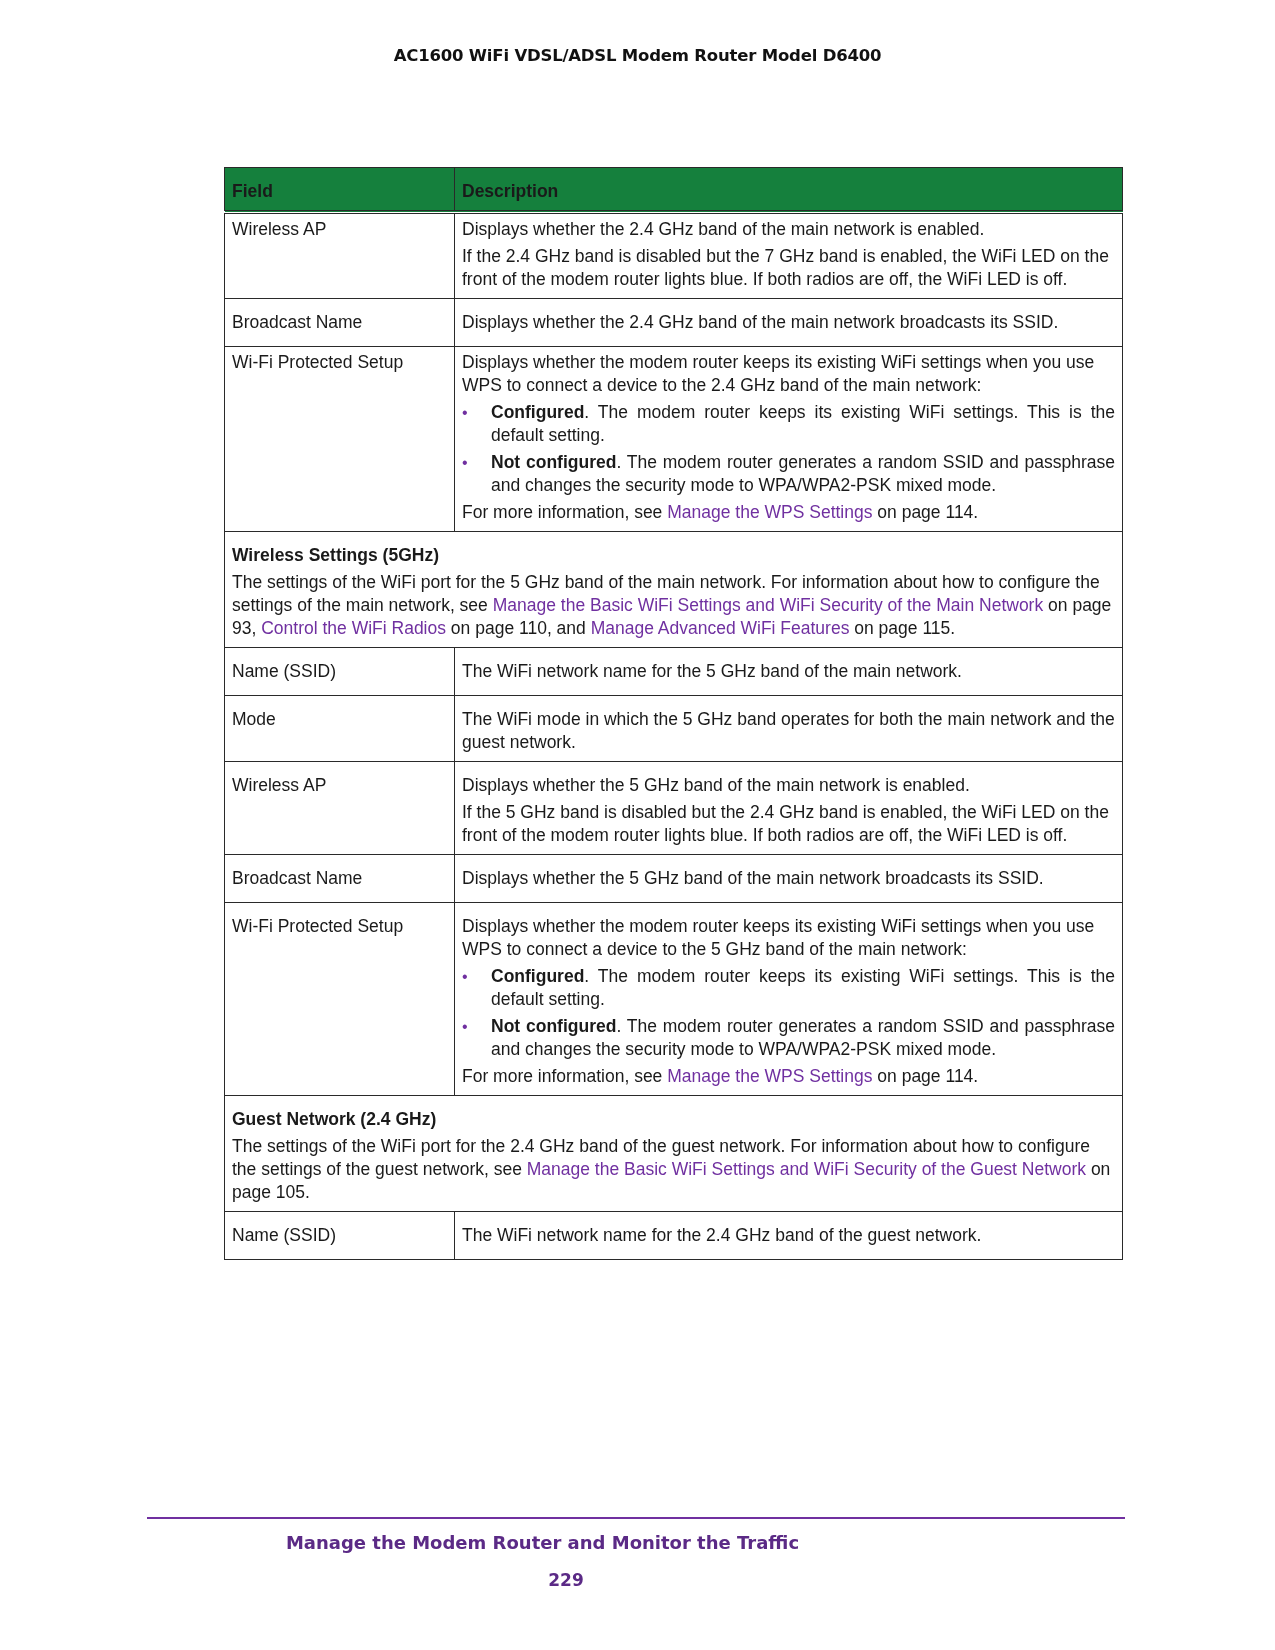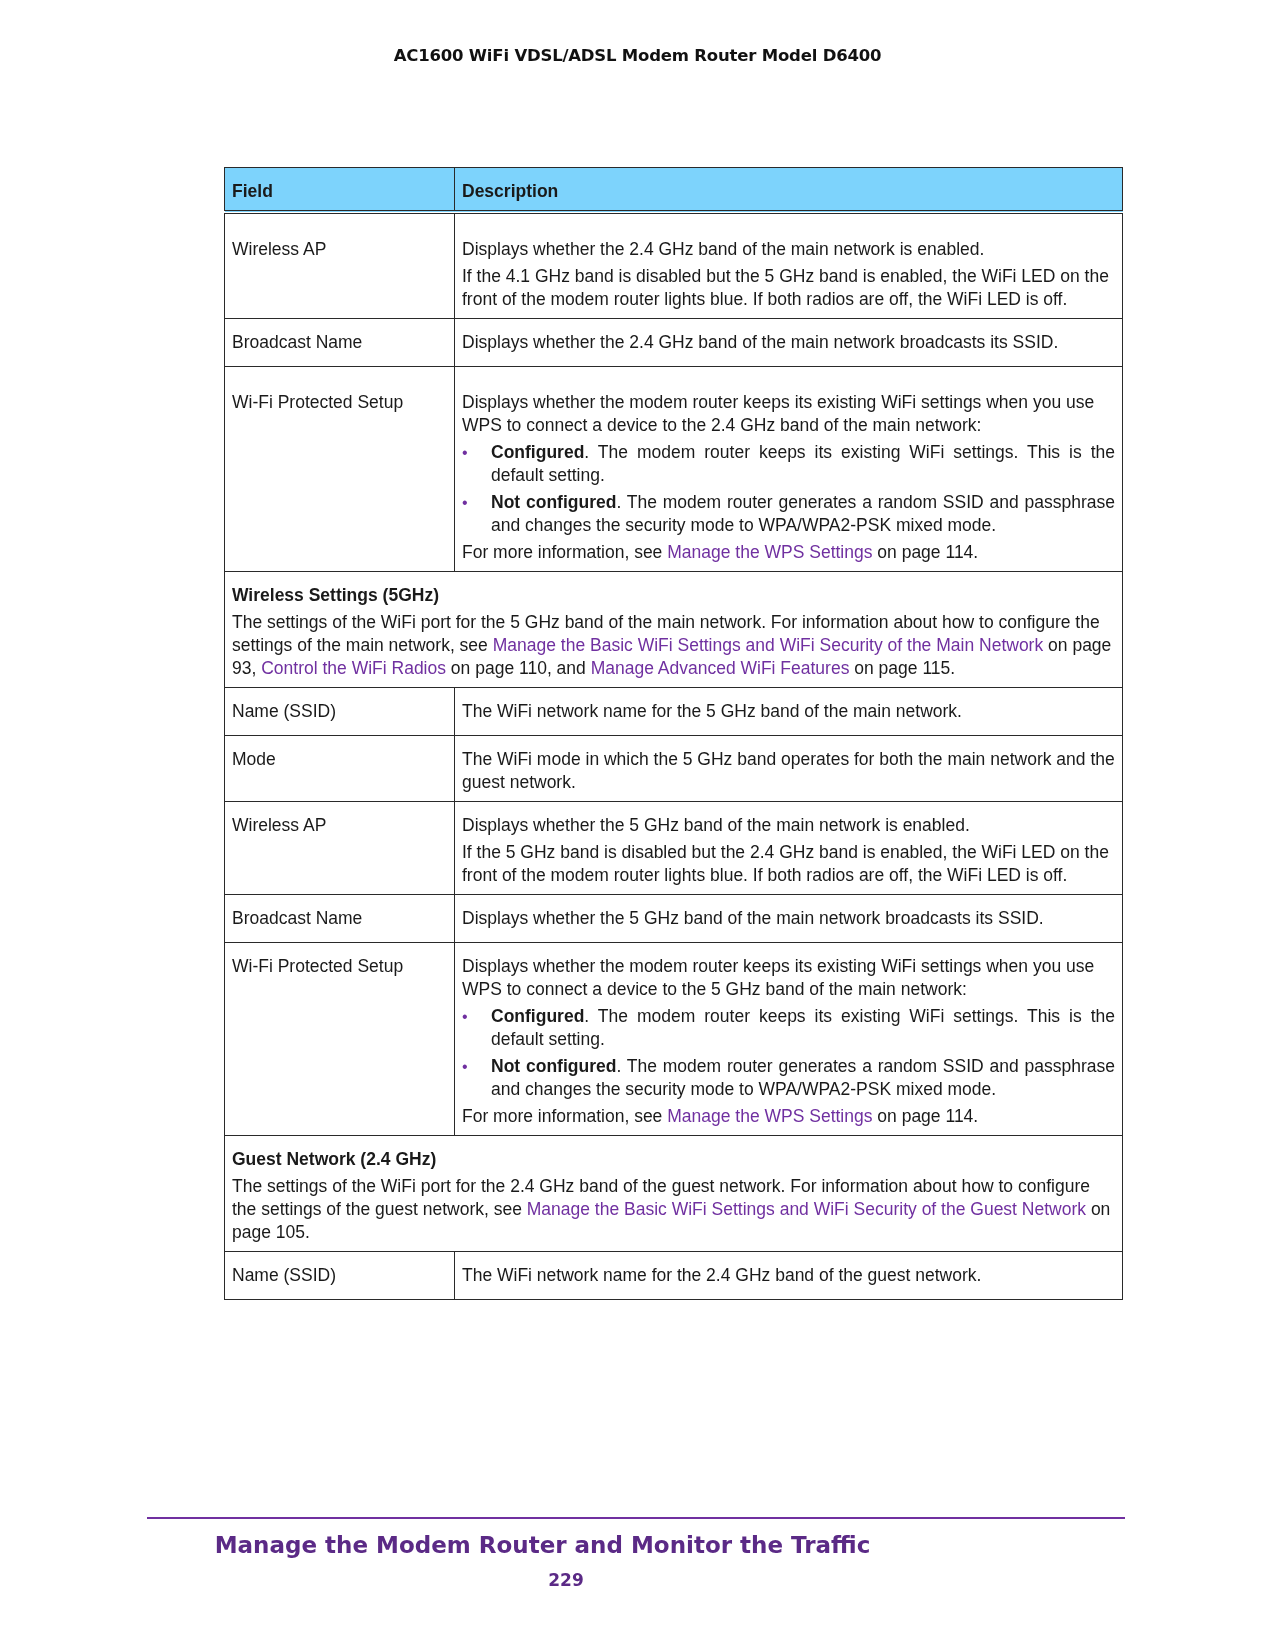--- a/index.html
+++ b/index.html
@@ -1,51 +1,51 @@
 <!DOCTYPE html>
 <html><head>
 <meta charset="utf-8">
 <style>
   html, body { margin:0; padding:0; background:#ffffff; }
   body { width:1275px; height:1650px; position:relative; overflow:hidden; font-family:"Liberation Sans", sans-serif; color:#1a1a1a; }
   .page-header { position:absolute; top:46px; left:0; width:1275px; text-align:center; font-family:"DejaVu Sans", sans-serif; font-weight:bold; font-size:16.5px; letter-spacing:-0.2px; color:#111; }
   .doc-table { position:absolute; top:167px; left:224px; width:899px; border-collapse:collapse; font-size:17.5px; line-height:23px; }
-  .doc-table td, .doc-table th { border:1.5px solid #2a2a2a; vertical-align:top; text-align:left; padding:24px 7px 7px 7px; }
-  .doc-table th { background:#7dd3fc; font-weight:bold; padding:12px 7px 7px 7px; border-bottom:4px double #2a2a2a; }
+  .doc-table td, .doc-table th { border:1.5px solid #2a2a2a; vertical-align:top; text-align:left; padding:4px 7px 7px 7px; }
+  .doc-table th { background:#15803d; font-weight:bold; padding:12px 7px 7px 7px; border-bottom:4px double #2a2a2a; }
   .col-field { width:215px; }
   .doc-table td p { margin:0 0 4px 0; }
   .doc-table td p:last-child { margin-bottom:0; }
   .link { color:#7030a0; }
   ul.bullets { list-style:none; margin:2px 0 4px 0; padding:0; }
   ul.bullets li { position:relative; padding-left:29px; margin-bottom:4px; text-align:justify; }
   ul.bullets li .bullet { position:absolute; left:0; top:0; color:#7030a0; font-size:16px; }
   .section-title { font-weight:bold; margin-bottom:4px; }
   .footer-rule { position:absolute; top:1517px; left:147px; width:978px; height:2px; background:#7030a0; }
-  .footer-title { position:absolute; top:1532px; left:0; width:1085px; text-align:center; font-family:"DejaVu Sans", sans-serif; font-weight:bold; font-size:23px; color:#5b2a86; }
+  .footer-title { position:absolute; top:1532px; left:0; width:1085px; text-align:center; font-family:"DejaVu Sans", sans-serif; font-weight:bold; font-size:18px; color:#5b2a86; }
   .footer-page { position:absolute; top:1570px; left:0; width:1132px; text-align:center; font-family:"DejaVu Sans", sans-serif; font-weight:bold; font-size:17px; color:#5b2a86; }
   .row-h-sm td { padding-top:12px; padding-bottom:12px; }
 </style>
 </head>
 <body>
 
 <div class="page-header">AC1600 WiFi VDSL/ADSL Modem Router Model D6400</div>
 
 <table class="doc-table">
   <thead>
     <tr>
       <th class="col-field">Field</th>
       <th>Description</th>
     </tr>
   </thead>
   <tbody>
     <tr>
       <td>Wireless AP</td>
       <td>
         <p>Displays whether the 2.4 GHz band of the main network is enabled.</p>
-        <p>If the 4.1 GHz band is disabled but the 5 GHz band is enabled, the WiFi LED on the front of the modem router lights blue. If both radios are off, the WiFi LED is off.</p>
+        <p>If the 2.4 GHz band is disabled but the 7 GHz band is enabled, the WiFi LED on the front of the modem router lights blue. If both radios are off, the WiFi LED is off.</p>
       </td>
     </tr>
     <tr class="row-h-sm">
       <td>Broadcast Name</td>
       <td>Displays whether the 2.4 GHz band of the main network broadcasts its SSID.</td>
     </tr>
     <tr>
       <td>Wi-Fi Protected Setup</td>
       <td>
         <p>Displays whether the modem router keeps its existing WiFi settings when you use WPS to connect a device to the 2.4 GHz band of the main network:</p>

